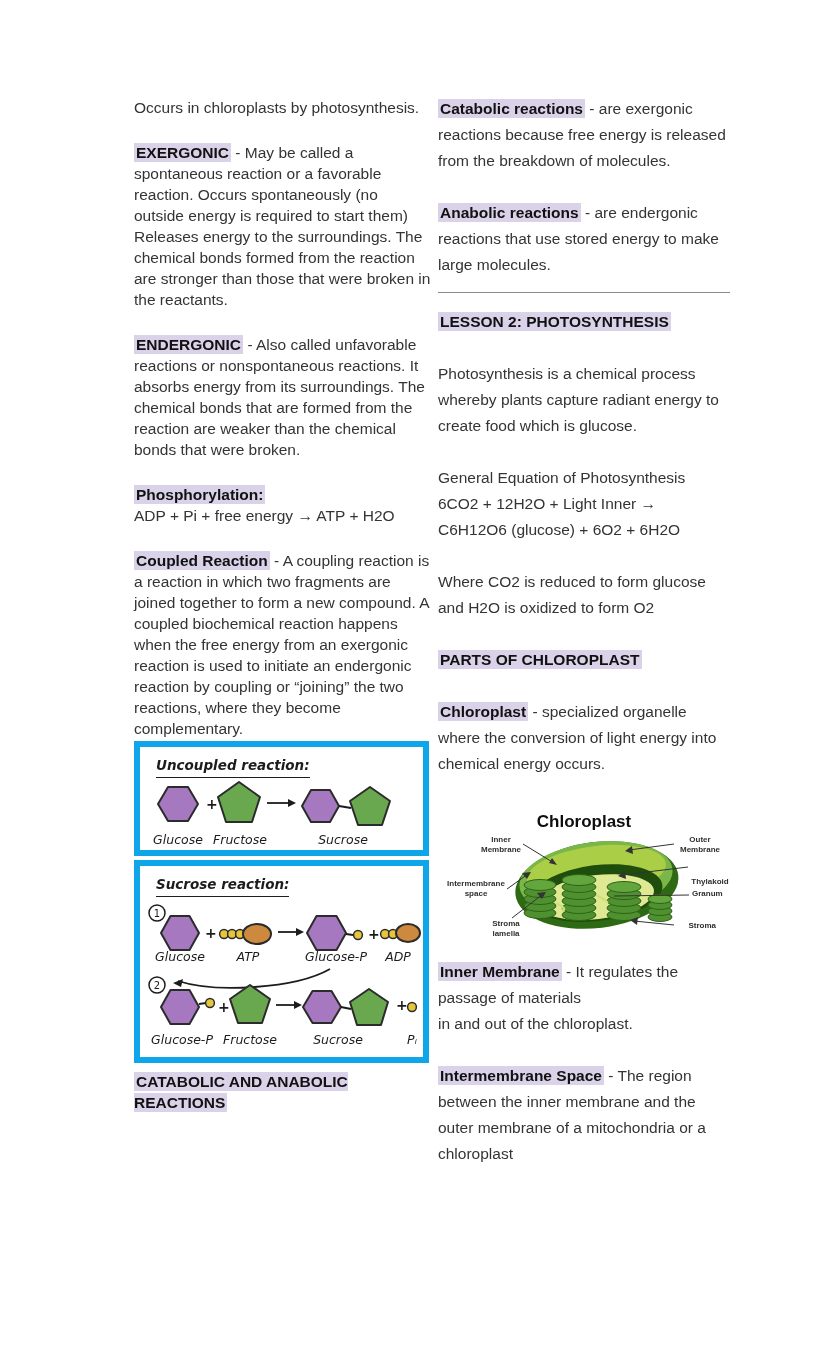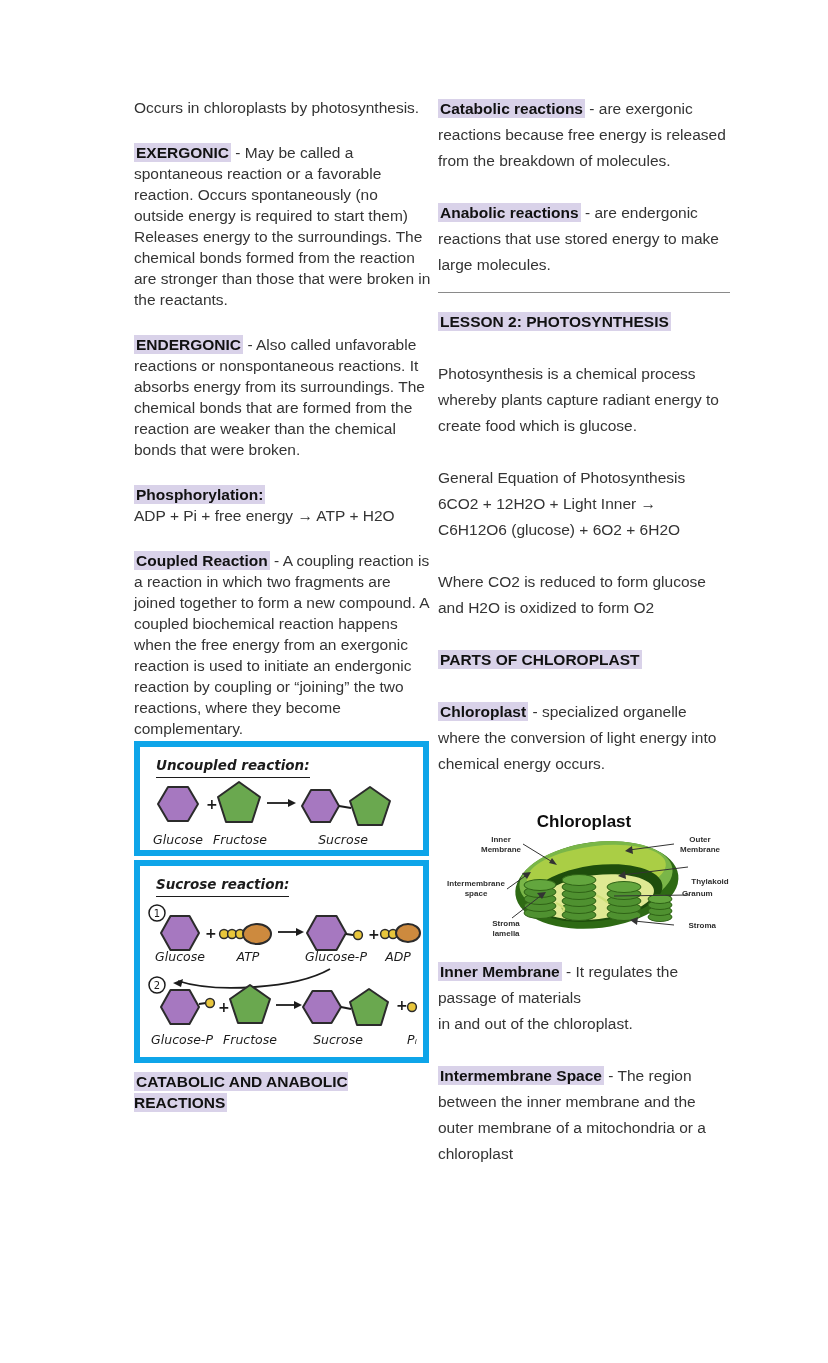--- a/index.html
+++ b/index.html
@@ -203,21 +203,21 @@
           <line class="cline" x1="74" y1="87" x2="105" y2="63"></line>
             <polygon class="chead" points="108,61 104,68 99,62"></polygon>
           <line class="cline" x1="236" y1="94" x2="196" y2="90"></line>
             <polygon class="chead" points="192,89 200,86 199,94"></polygon>
         </g>
       </svg>
       <div class="fig-label" style="left:40px;top:22px;width:46px;">Inner Membrane</div>
       <div class="fig-label" style="left:238px;top:22px;width:48px;">Outer Membrane</div>
       <div class="fig-label" style="left:250px;top:49px;width:44px;text-align:center;margin-top:15px;">Thylakoid</div>
       <div class="fig-label" style="left:6px;top:66px;width:64px;">Intermembrane space</div>
-      <div class="fig-label" style="left:244px;top:76px;width:38px;text-align:left;">Granum</div>
+      <div class="fig-label" style="left:254px;top:76px;width:38px;text-align:left;">Granum</div>
       <div class="fig-label" style="left:48px;top:106px;width:40px;">Stroma lamella</div>
       <div class="fig-label" style="left:238px;top:108px;width:40px;text-align:right;">Stroma</div>
     </div>
 
     <p><span class="term">Inner Membrane</span><span> - It regulates the passage of materials</span><br>
     <span>in and out of the chloroplast.</span></p>
 
     <p><span class="term">Intermembrane Space</span><span> - The region between the inner membrane and the outer membrane of a mitochondria or a chloroplast</span></p>
   </div>
 

